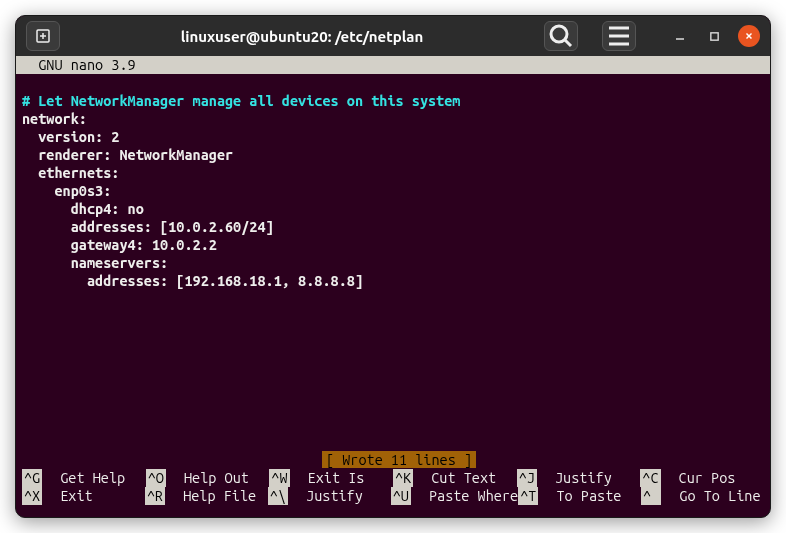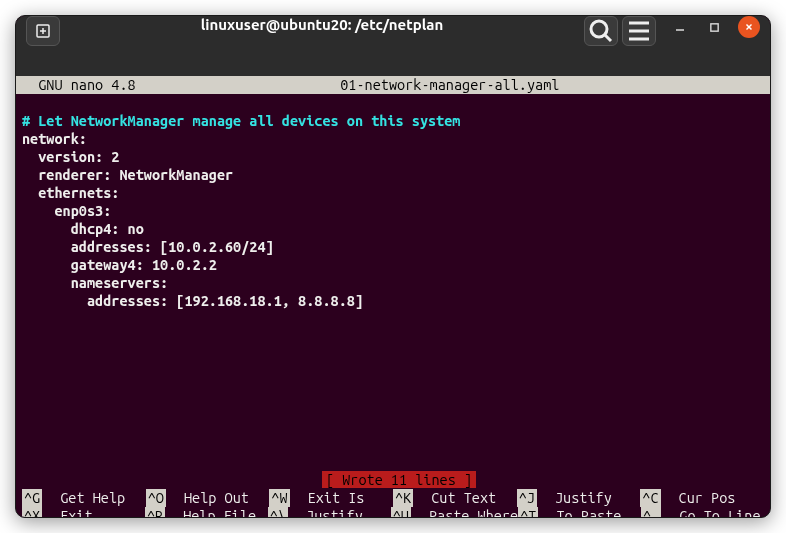--- a/index.html
+++ b/index.html
@@ -15,26 +15,26 @@
     .window {
       width: 756px;
       height: 503px;
       background: #2c001e;
       border-radius: 10px;
       overflow: hidden;
       box-shadow: 0 4px 20px rgba(0,0,0,0.4);
       border: 1px solid #1a1a1a;
     }
     .titlebar {
-      height: 60px;
+      height: 40px;
       background: #2c2c2c;
       display: flex;
-      align-items: flex-start;
+      align-items: center;
       padding: 0 10px;
-      gap: 4px;
+      gap: 24px;
     }
     .tab-btn {
       width: 34px;
       height: 30px;
       background: #3a3a3a;
       border: 1px solid #555;
       border-radius: 6px;
       display: flex;
       align-items: center;
       justify-content: center;
@@ -108,21 +108,21 @@
       flex: 1;
       font-weight: bold;
     }
     .comment { color: #34e2e2; }
     .normal { color: #eeeeec; }
     .status-line {
       text-align: center;
       height: 18px;
     }
     .status-badge {
-      background: #b91c1c;
+      background: #a16207;
       color: #000;
       padding: 0 4px;
       white-space: pre;
       margin-left: 12px;
     }
     .shortcuts {
       padding: 0 6px 4px 6px;
     }
     .sc-row {
       display: grid;
@@ -179,22 +179,21 @@
         <svg width="10" height="10" viewBox="0 0 12 12" stroke="currentColor" stroke-width="1.8">
             <line x1="3" y1="3" x2="9" y2="9"></line>
             <line x1="9" y1="3" x2="3" y2="9"></line>
           </svg>
       </div>
     </div>
   </div>
 
   <div class="terminal">
     <div class="nano-header">
-      <span class="app">  GNU nano 4.8</span>
-      <span class="file">01-network-manager-all.yaml</span>
+      <span class="app">  GNU nano 3.9</span>
     </div>
     <div class="editor">
 <span class="comment"># Let NetworkManager manage all devices on this system</span>
 <span class="normal">network:</span>
 <span class="normal">  version: 2</span>
 <span class="normal">  renderer: NetworkManager</span>
 <span class="normal">  ethernets:</span>
 <span class="normal">    enp0s3:</span>
 <span class="normal">      dhcp4: no</span>
 <span class="normal">      addresses: [10.0.2.60/24]</span>

